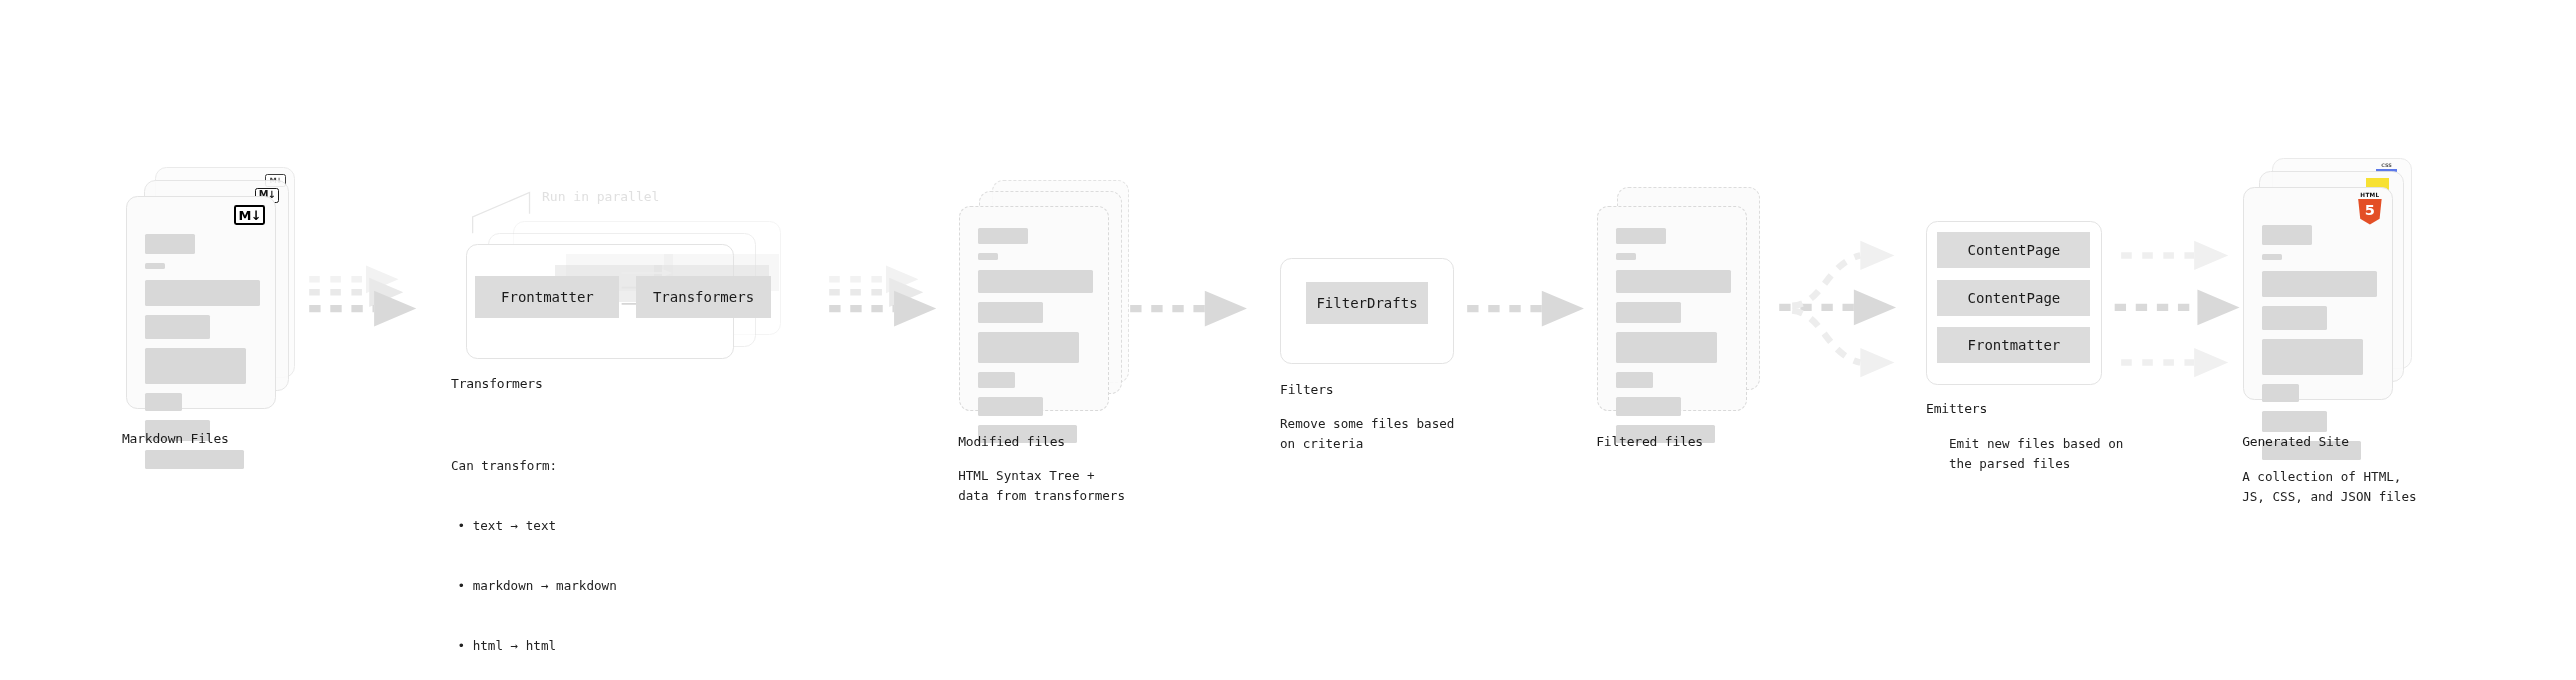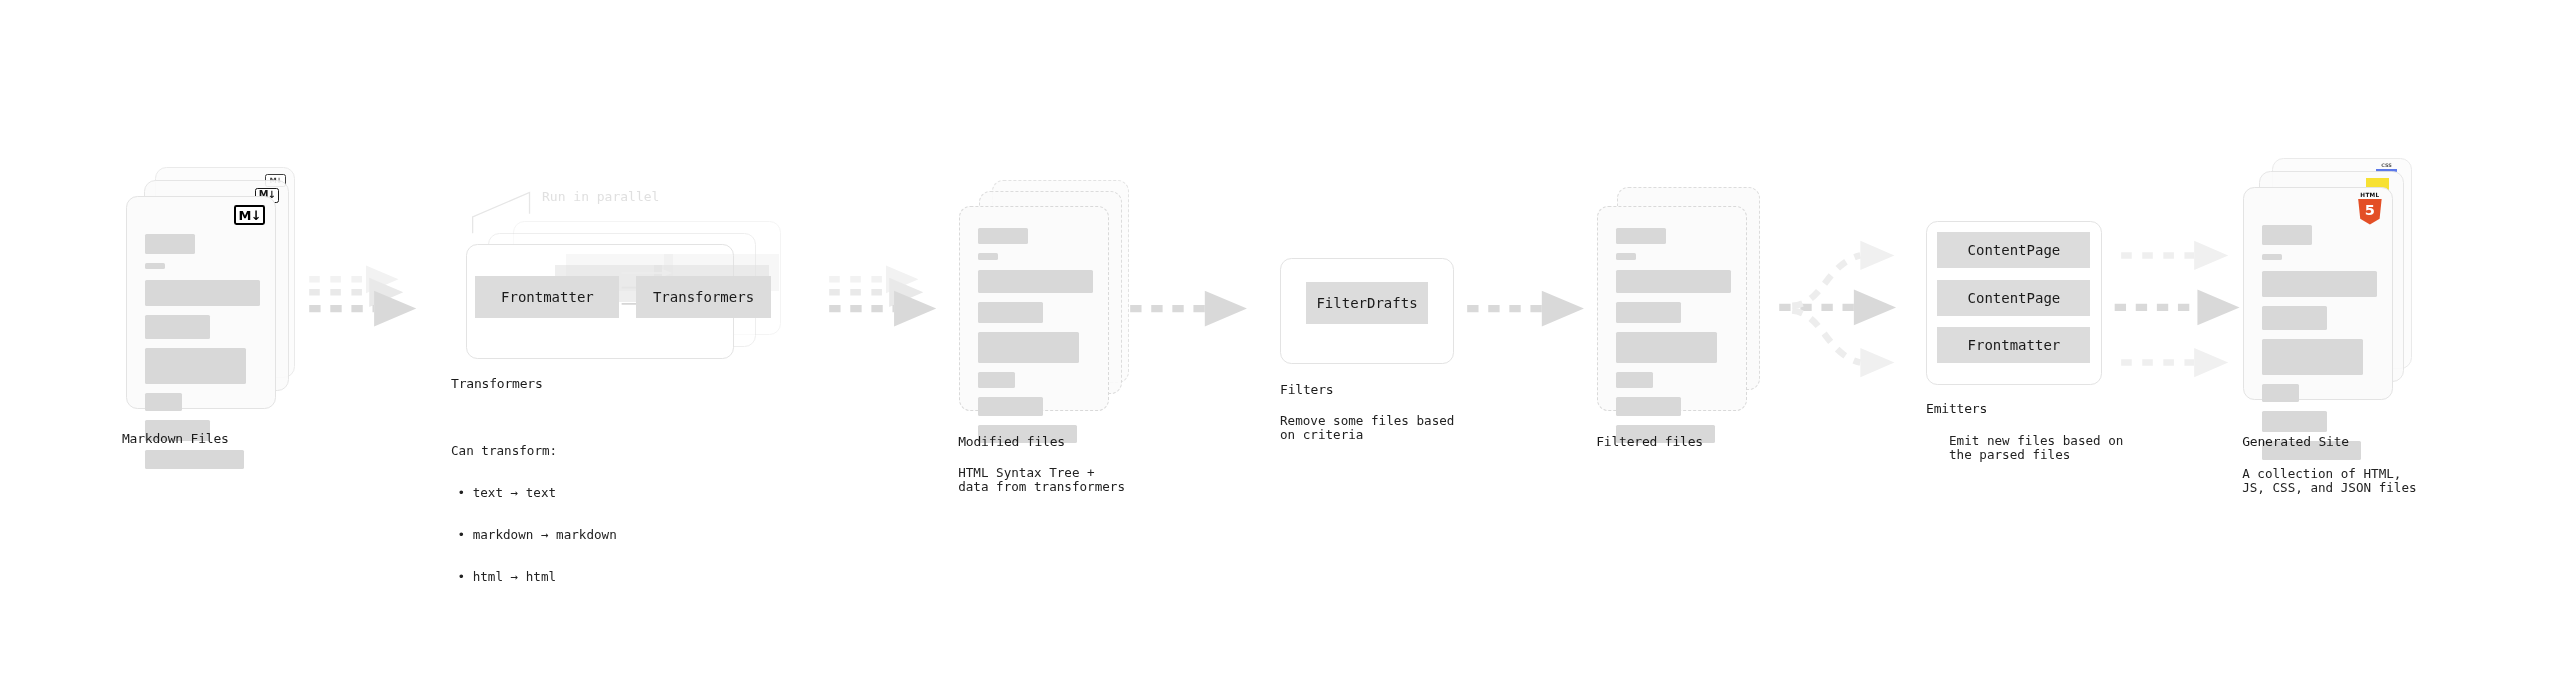--- a/index.html
+++ b/index.html
@@ -91,21 +91,21 @@
 
   
   .stage-title {
     position: absolute;
     font-family: "DejaVu Sans Mono", "Liberation Mono", monospace;
     font-size: 13px; color: #1a1a1a; white-space: nowrap; letter-spacing: -0.2px;
   }
   .stage-desc {
     position: absolute;
     font-family: "DejaVu Sans Mono", "Liberation Mono", monospace;
-    font-size: 12.6px; line-height: 14px; color: #222; white-space: pre;
+    font-size: 12.6px; line-height: 20px; color: #222; white-space: pre;
   }
   .stage-desc .bullet-row { white-space: pre; }
 
   
   .group-box {
     position: absolute;
     border: 1.3px solid #e3e3e3;
     border-radius: 11.4px;
     background: #fff;
   }

